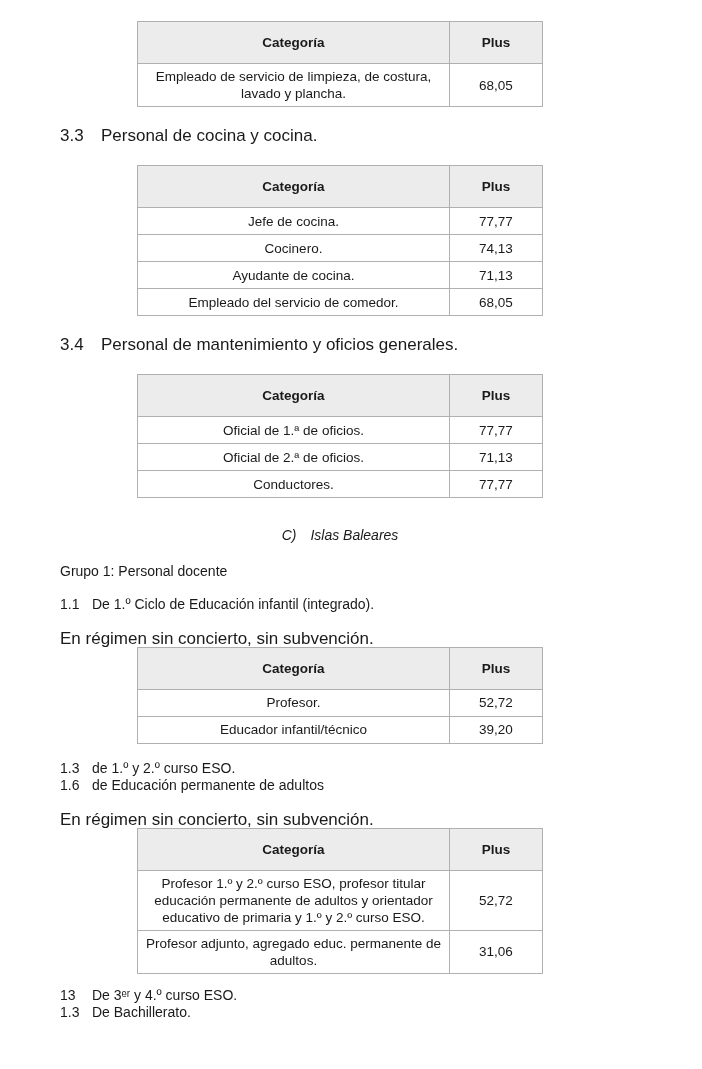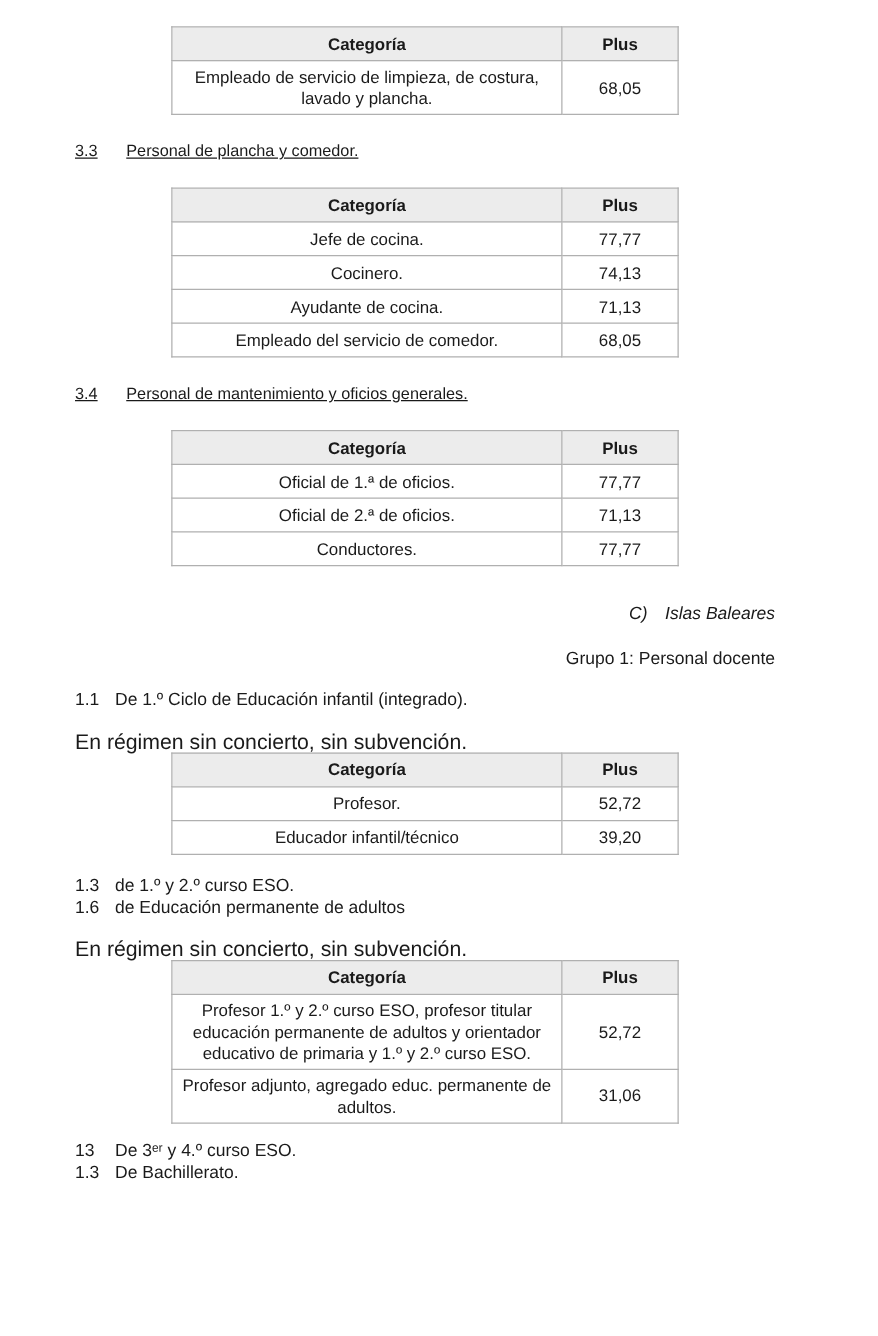--- a/index.html
+++ b/index.html
@@ -33,54 +33,53 @@
   }
   table.doc-table th, table.doc-table td {
     border: 1px solid var(--table-border);
     vertical-align: middle;
   }
   table.doc-table th {
     background: var(--table-header-bg);
     font-weight: bold;
     text-align: center;
     padding: 4px 8px;
-    height: 27px;
+    height: 42px;
   }
   table.doc-table td.cat {
     text-align: center;
     padding: 4px 8px;
     height: 27px;
   }
   table.doc-table td.plus, table.doc-table th.plus {
     width: 93px;
     text-align: center;
     padding: 4px 4px;
   }
 
   
   .section-heading {
     display: flex;
-    font-size: 13px;
+    font-size: 17px;
     line-height: 18px;
     margin: 20px 0 20px 0;
-    text-decoration: underline;
   }
   .sec-num { width: 41px; flex: none; }
 
   .region-heading {
-    text-align: right;
+    text-align: center;
     font-style: italic;
     font-size: 14px;
     line-height: 17px;
     margin-top: 29px;
   }
   .region-label { margin-right: 14px; }
 
   .group-heading {
-    text-align: right;
+    text-align: left;
     font-size: 14px;
     line-height: 17px;
     margin-top: 19px;
   }
 
   .item-block { margin-top: 16px; }
   .list-item {
     display: flex;
     font-size: 14px;
     line-height: 17.5px;
@@ -111,21 +110,21 @@
     <tbody>
       <tr>
         <td class="cat">Empleado de servicio de limpieza, de costura, lavado y plancha.</td>
         <td class="plus">68,05</td>
       </tr>
     </tbody>
   </table>
 
   <div class="section-heading">
     <span class="sec-num">3.3</span>
-    <span class="sec-title">Personal de plancha y comedor.</span>
+    <span class="sec-title">Personal de cocina y cocina.</span>
   </div>
 
   <table class="doc-table">
     <thead>
       <tr>
         <th class="cat">Categoría</th>
         <th class="plus">Plus</th>
       </tr>
     </thead>
     <tbody>

